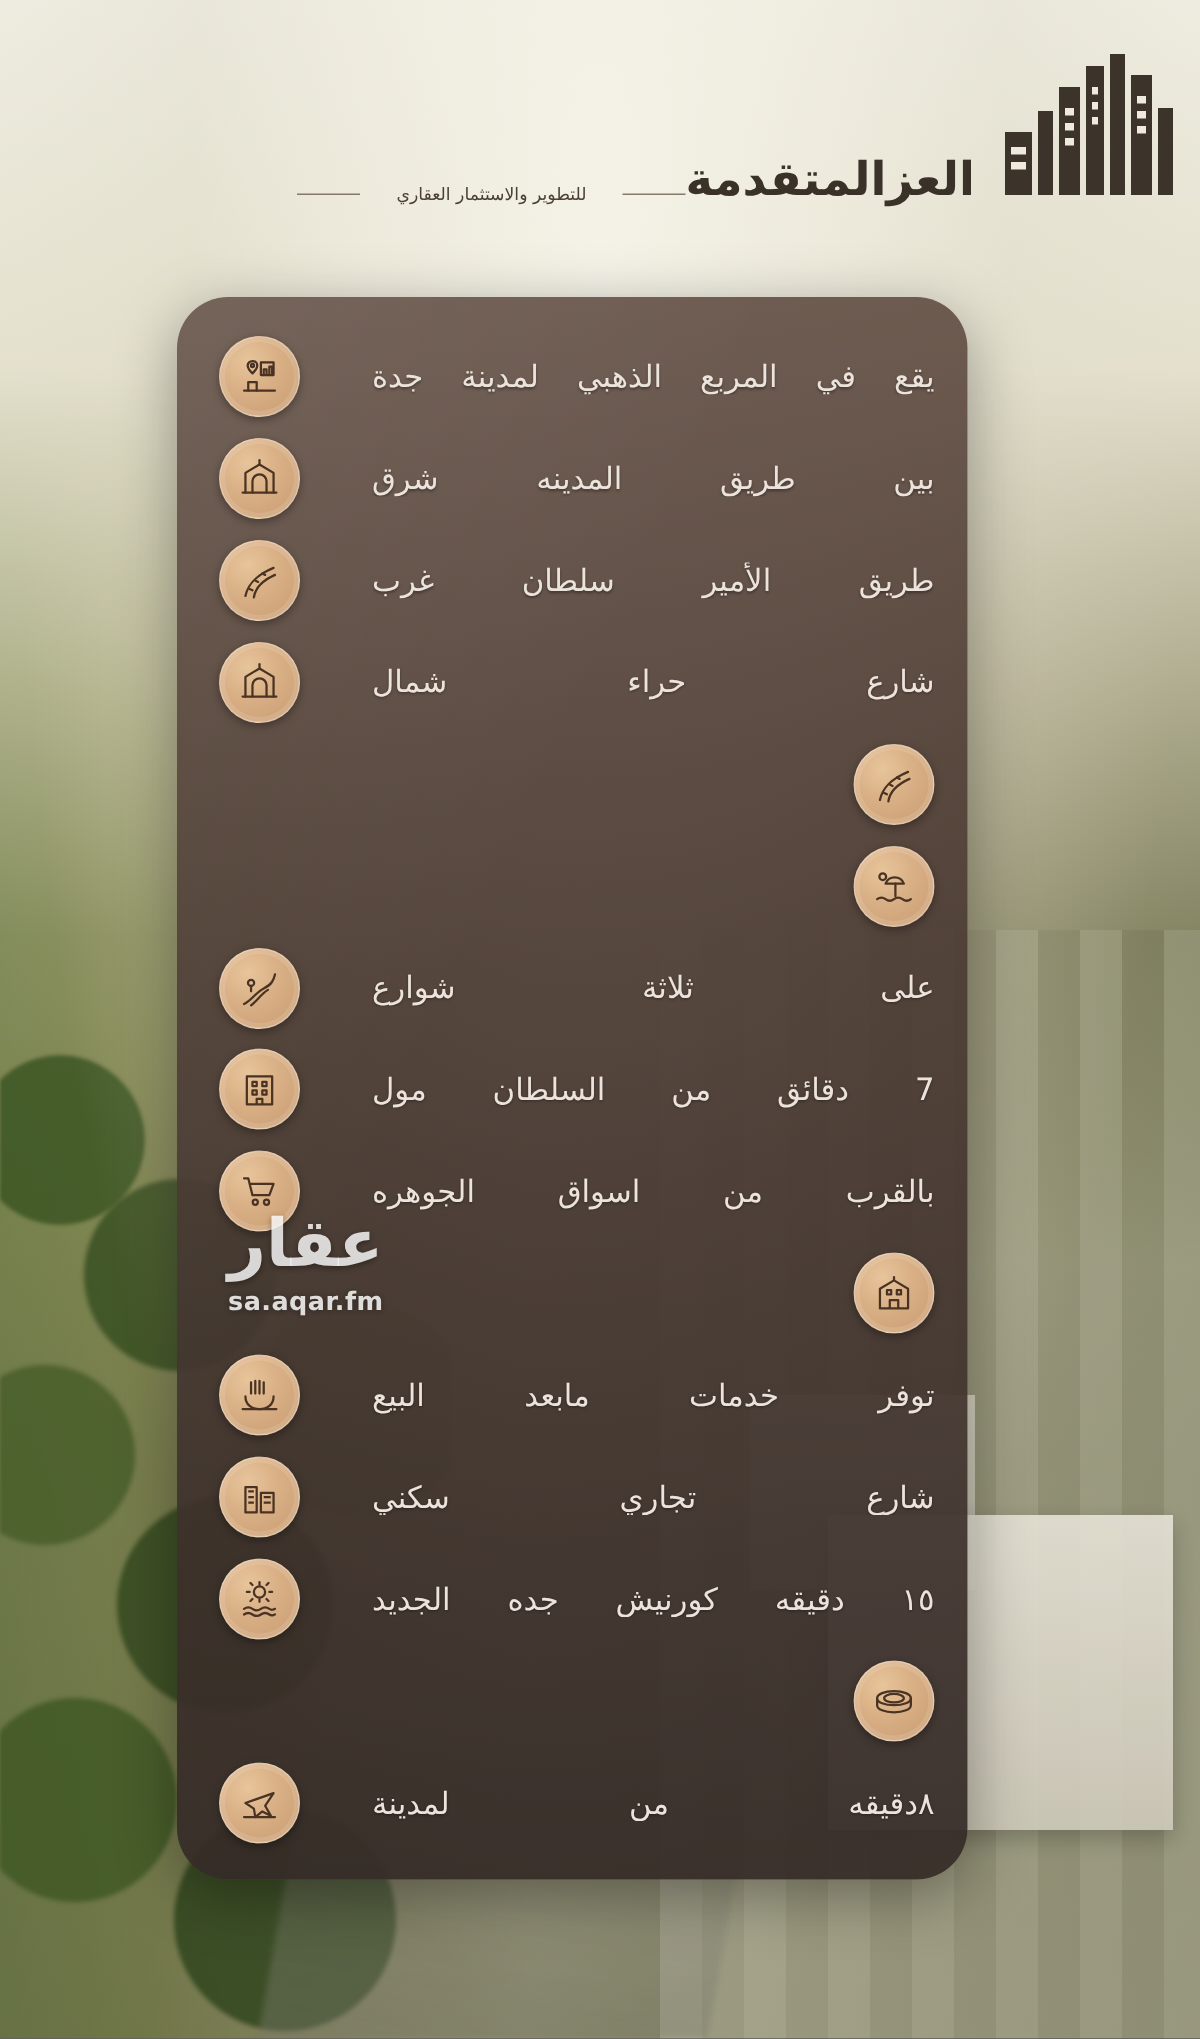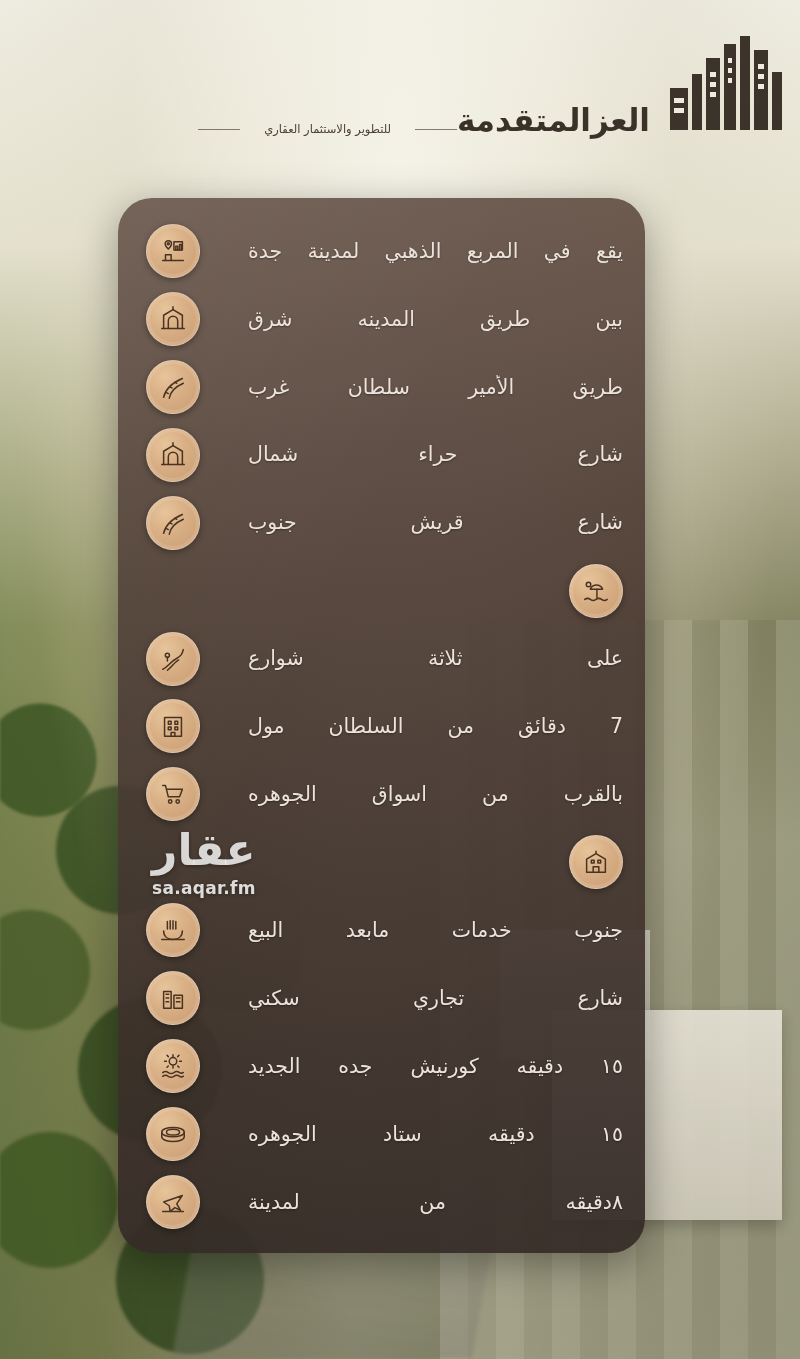--- a/index.html
+++ b/index.html
@@ -186,21 +186,21 @@
     align-items: center;
     justify-content: center;
     color: #4a3322;
   }
   .badge svg { display: block; }
 
   
   .watermark {
     position: absolute;
     left: 152px;
-    top: 828px;
+    top: 808px;
     text-align: center;
     color: rgba(255,255,255,0.88);
     text-shadow: 0 1px 4px rgba(0,0,0,0.4);
     pointer-events: none;
   }
   .wm-logo {
     font-size: 44px;
     font-weight: bold;
     line-height: 1;
     opacity: 0.92;
@@ -308,21 +308,20 @@
           <svg viewBox="0 0 32 32" width="30" height="30" fill="none" stroke="#4a3322" stroke-width="1.6" stroke-linecap="round" stroke-linejoin="round">
             <path d="M6 26V12l10-6 10 6v14"></path>
             <path d="M11 26v-8a5 5 0 0 1 10 0v8"></path>
             <path d="M4 26h24"></path>
             <path d="M16 6V3"></path>
           </svg>
         </div>
       </div>
 
       <div class="row">
-        <div class="row-text">شارع قريش جنوب</div>
         <div class="badge">
           <svg viewBox="0 0 32 32" width="30" height="30" fill="none" stroke="#4a3322" stroke-width="1.6" stroke-linecap="round" stroke-linejoin="round">
             <path d="M6 27c2-9 8-15 20-20"></path>
             <path d="M12 28c1-7 6-12 15-16"></path>
             <path d="M9 22l2 1M13 16l2 1M18 11l2 1"></path>
           </svg>
         </div>
       </div>
 
       <div class="row">
@@ -375,21 +374,21 @@
           <svg viewBox="0 0 32 32" width="30" height="30" fill="none" stroke="#4a3322" stroke-width="1.6" stroke-linejoin="round">
             <path d="M6 27V13l10-6 10 6v14z"></path>
             <path d="M13 27v-6h6v6"></path>
             <path d="M11 14h3v3h-3zM18 14h3v3h-3z"></path>
             <path d="M16 7V4"></path>
           </svg>
         </div>
       </div>
 
       <div class="row">
-        <div class="row-text">جنوب خدمات مابعد البيع</div>
+        <div class="row-text">توفر خدمات مابعد البيع</div>
         <div class="badge">
           <svg viewBox="0 0 32 32" width="30" height="30" fill="none" stroke="#4a3322" stroke-width="1.6" stroke-linecap="round" stroke-linejoin="round">
             <path d="M10 7v8M13 6v9M16 6v9M19 7v8"></path>
             <path d="M6 17c0 6 4.5 9 10 9s10-3 10-9"></path>
             <path d="M4 26h24"></path>
           </svg>
         </div>
       </div>
 
       <div class="row">
@@ -409,21 +408,20 @@
           <svg viewBox="0 0 32 32" width="30" height="30" fill="none" stroke="#4a3322" stroke-width="1.6" stroke-linecap="round" stroke-linejoin="round">
             <circle cx="16" cy="11" r="4"></circle>
             <path d="M16 4v2M16 16v2M9 11H7M25 11h-2M11 6l-1.4-1.4M22.4 4.6L21 6M11 16l-1.4 1.4M22.4 17.4L21 16"></path>
             <path d="M5 23c2-1.4 4-1.4 6 0s4 1.4 6 0 4-1.4 6 0 2 .6 4 0"></path>
             <path d="M5 27c2-1.4 4-1.4 6 0s4 1.4 6 0 4-1.4 6 0 2 .6 4 0"></path>
           </svg>
         </div>
       </div>
 
       <div class="row">
-        <div class="row-text">١٥ دقيقه ستاد الجوهره</div>
         <div class="badge">
           <svg viewBox="0 0 32 32" width="30" height="30" fill="none" stroke="#4a3322" stroke-width="1.6" stroke-linejoin="round">
             <path d="M4 14c0-3 5.4-5 12-5s12 2 12 5v5c0 3-5.4 5-12 5S4 22 4 19z"></path>
             <ellipse cx="16" cy="14" rx="7" ry="3"></ellipse>
             <path d="M4 14c0 3 5.4 5 12 5s12-2 12-5"></path>
           </svg>
         </div>
       </div>
 
       <div class="row">

